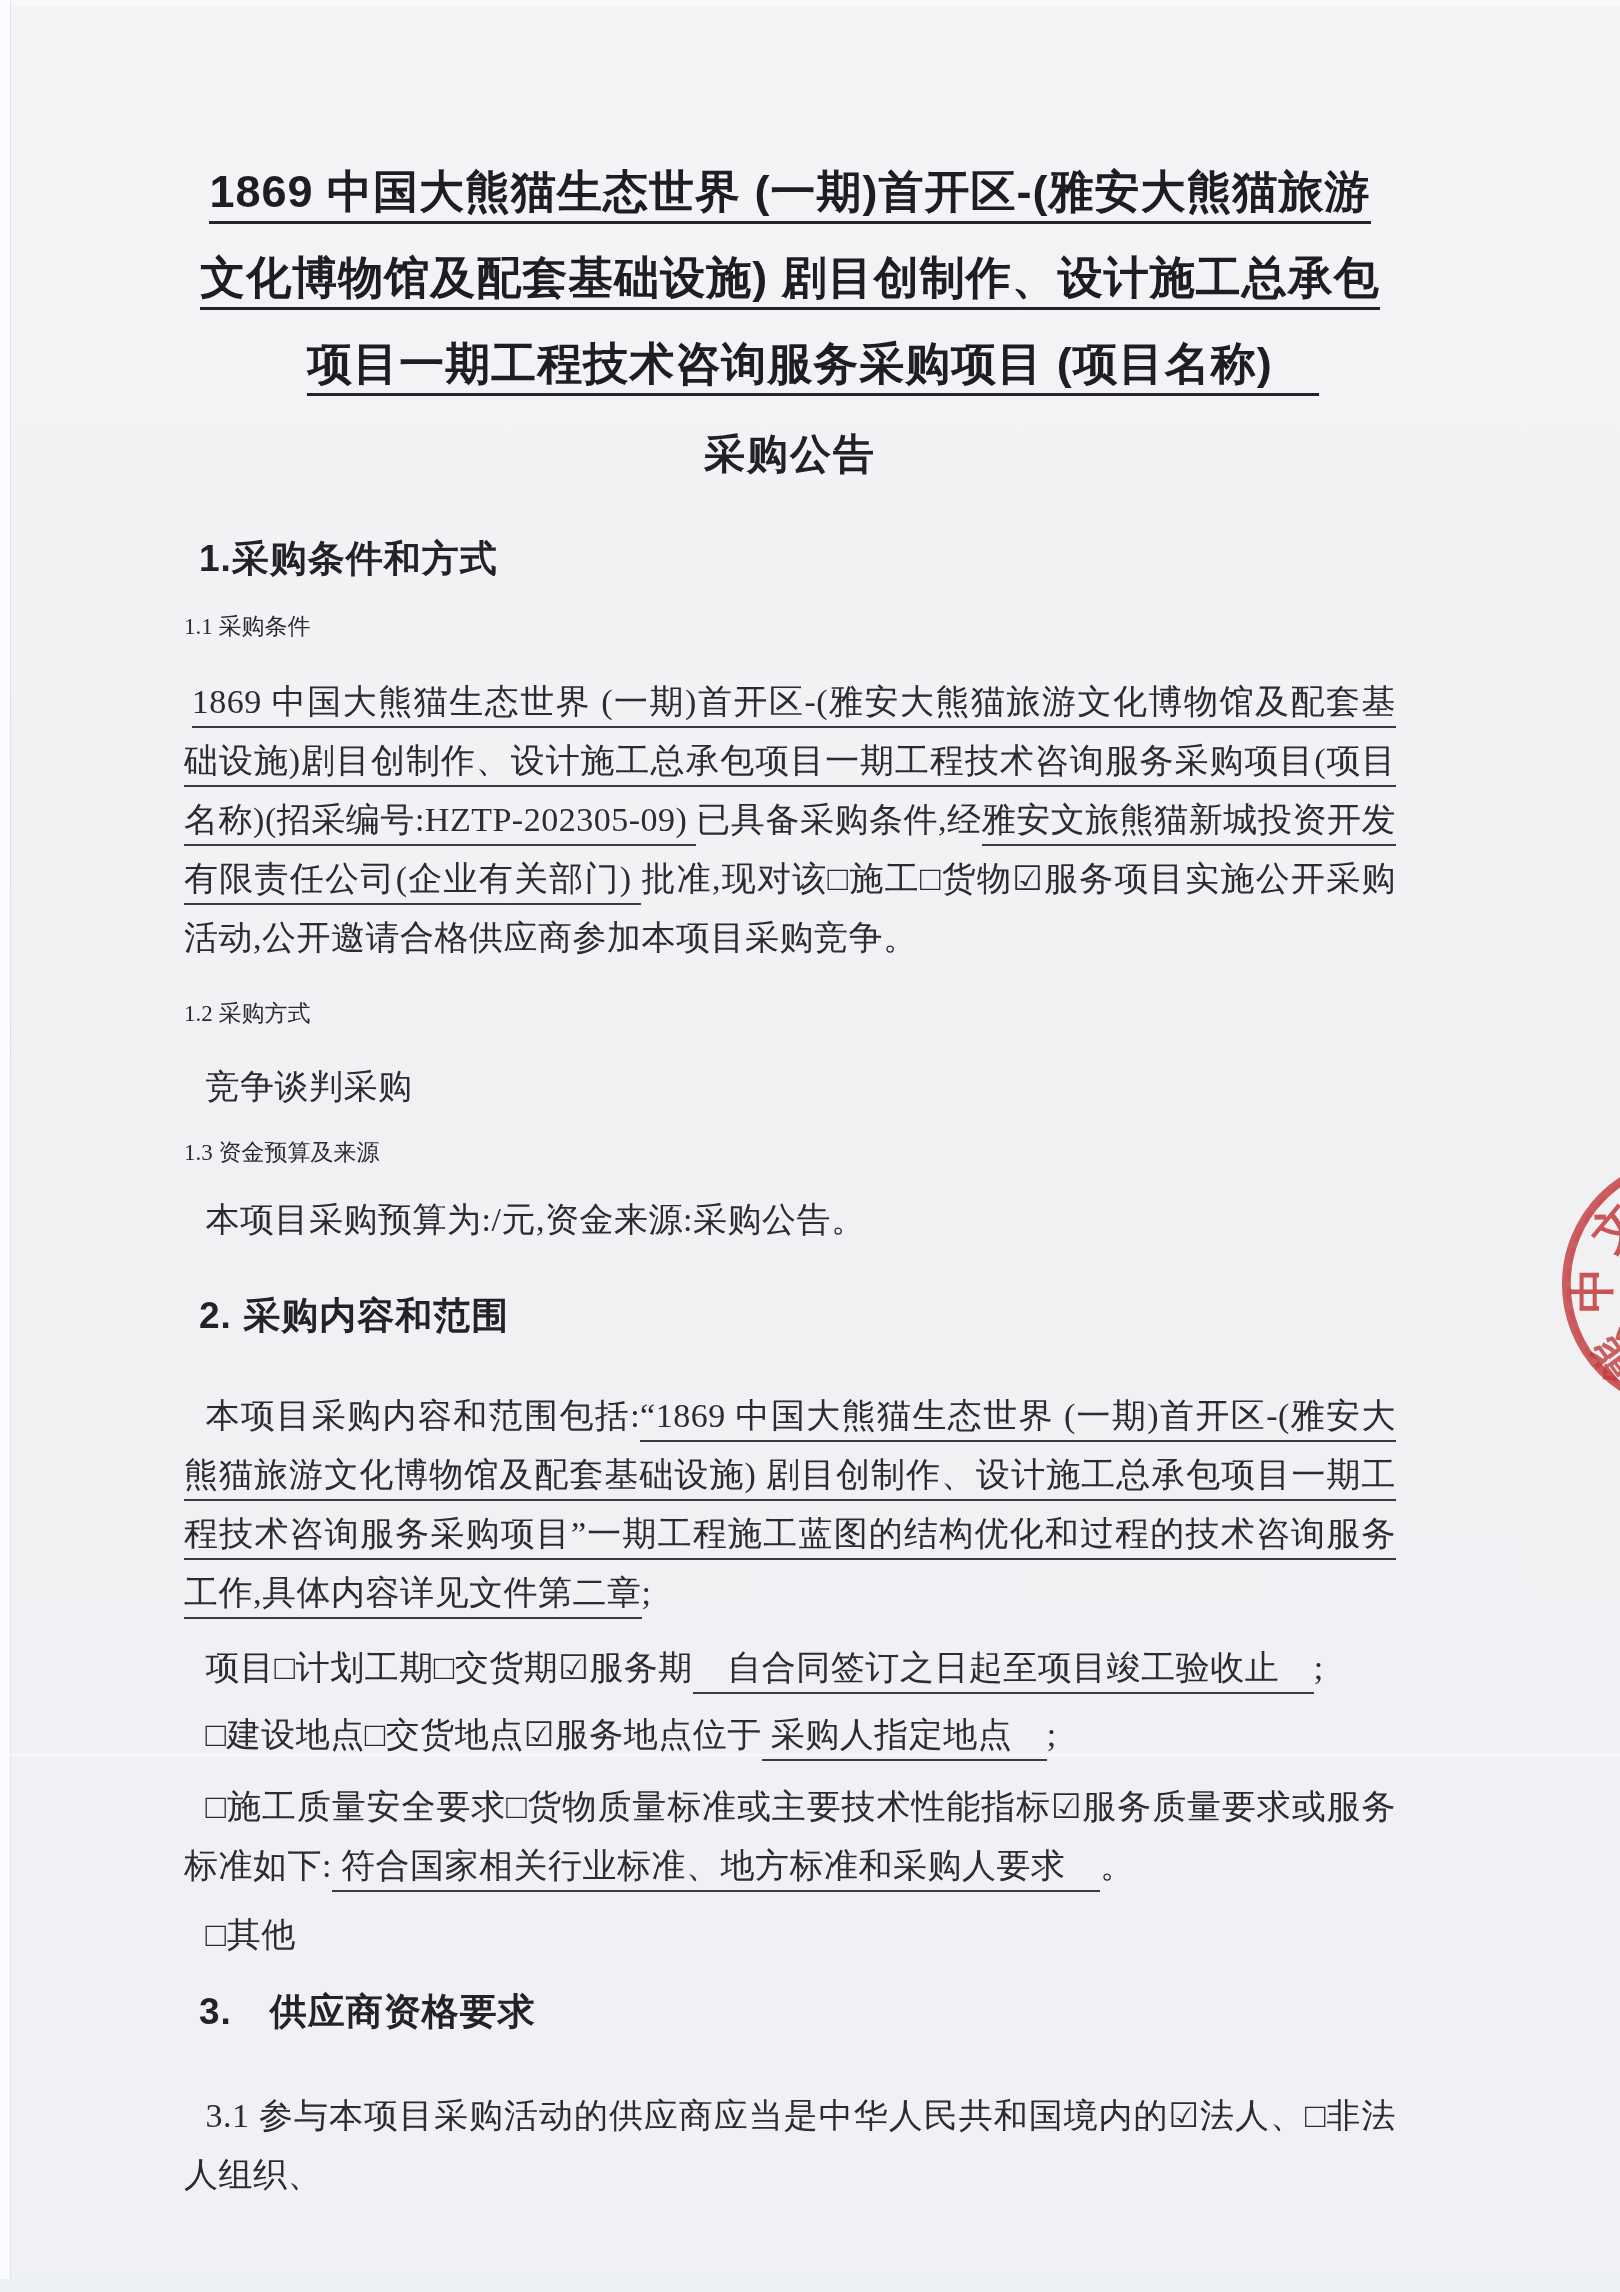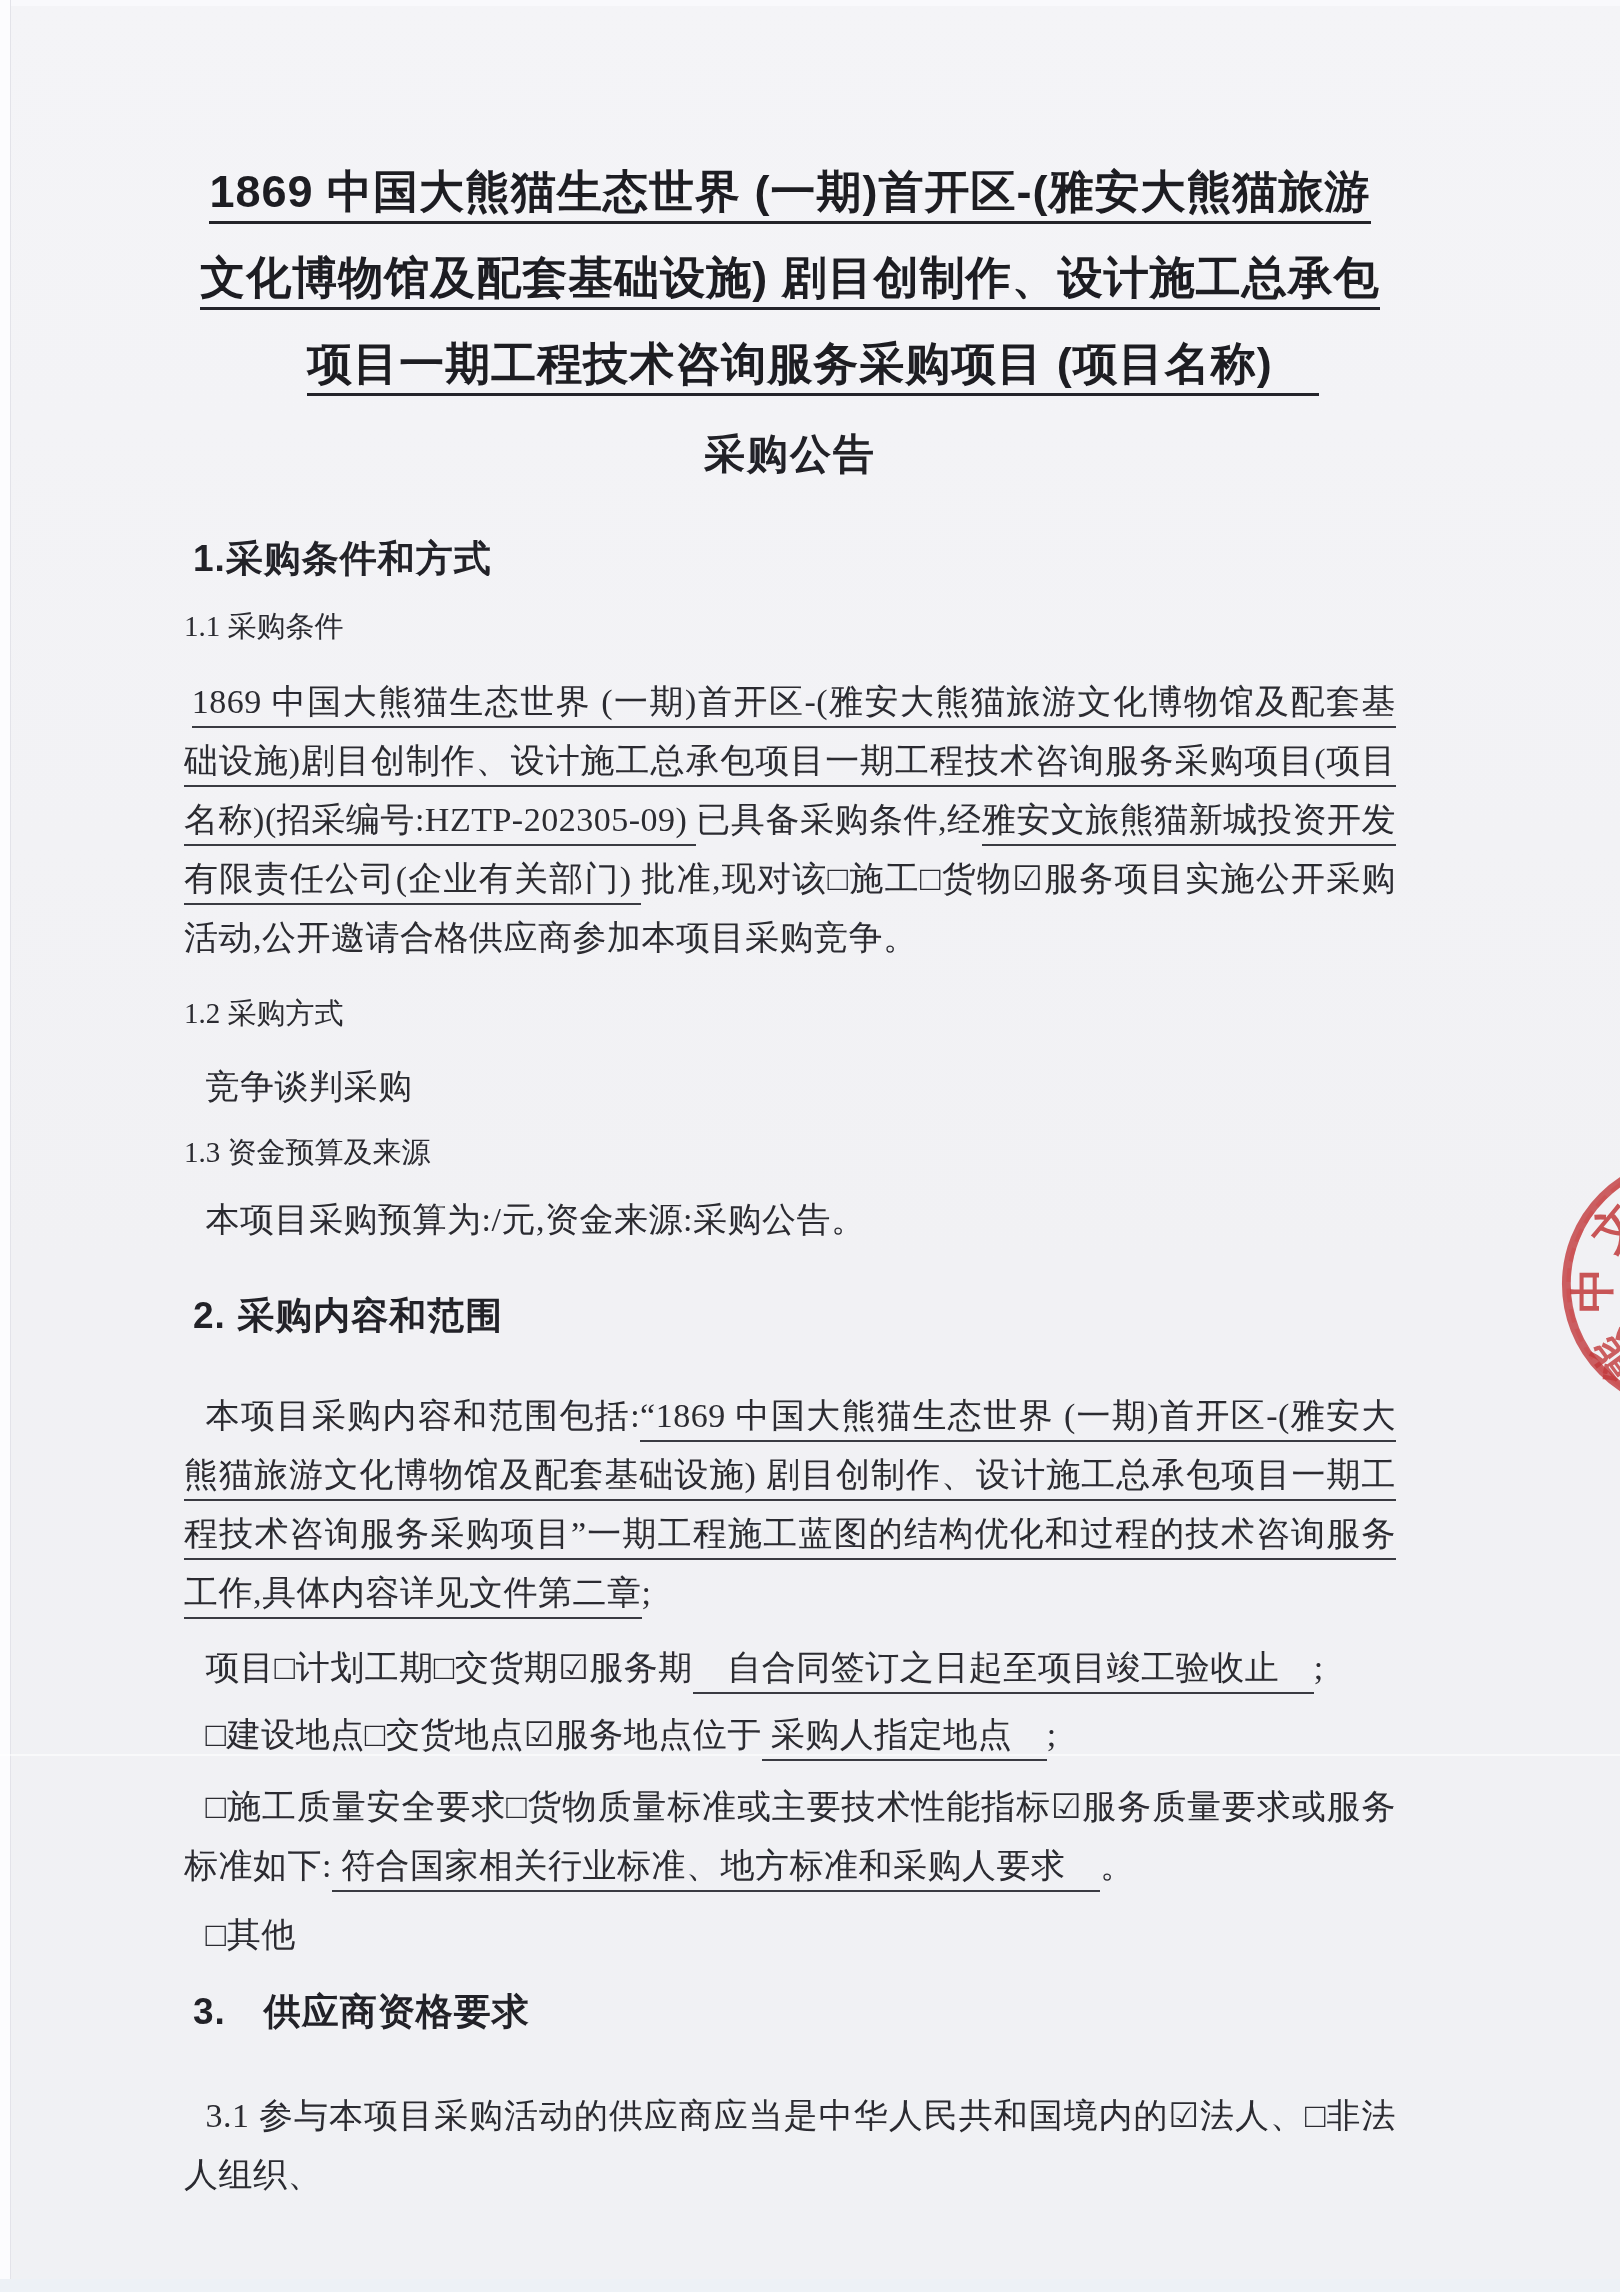--- a/index.html
+++ b/index.html
@@ -24,27 +24,27 @@
   .title-block{padding-top:149px;text-align:center;
     font-family:"Liberation Sans","DejaVu Sans",sans-serif;
     font-weight:700;font-size:45px;line-height:86px;color:#1d1d22;letter-spacing:1px;}
   .title-line{display:block;}
   .tl-u{border-bottom:3.9px solid #24242a;padding-bottom:3.9px;}
 
   .subtitle{margin-top:17.6px;text-align:center;
     font-family:"Liberation Sans","DejaVu Sans",sans-serif;
     font-weight:700;font-size:41px;line-height:59px;color:#212127;letter-spacing:2px;}
 
-  .h-sec{margin:9px;font-family:"Liberation Sans","DejaVu Sans",sans-serif;
+  .h-sec{margin:15px;font-family:"Liberation Sans","DejaVu Sans",sans-serif;
     font-weight:700;color:#222228;font-size:37px;line-height:55px;letter-spacing:1px;}
   .h1-pos{margin-top:47px;}
   .h2-pos{margin-top:39px;}
   .h3-pos{margin-top:19.6px;}
 
-  .sub-label{font-size:29px;line-height:43px;color:#2b2b31;}
+  .sub-label{font-size:23px;line-height:43px;color:#2b2b31;}
   .lbl-11{margin-top:19.6px;}
   .lbl-12{margin-top:25.5px;}
   .lbl-13{margin-top:15.7px;}
 
   .body{font-size:34px;line-height:59px;margin:0;letter-spacing:0.5px;}
   .just{text-align:justify;}
   .ind8{text-indent:7.8px;}
   .ind22{text-indent:21.6px;}
   .p1{margin-top:23.5px;}
   .method{margin-top:21.6px;}

